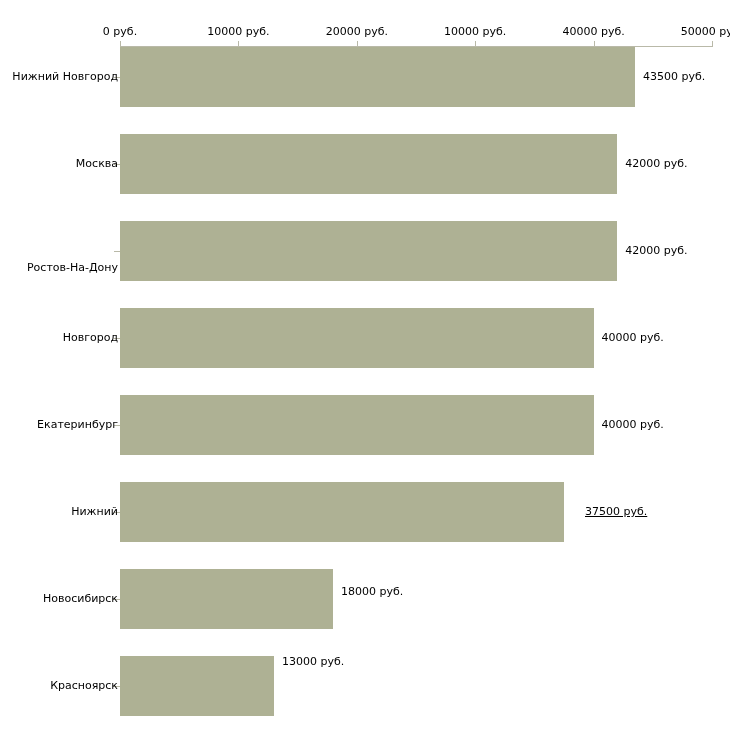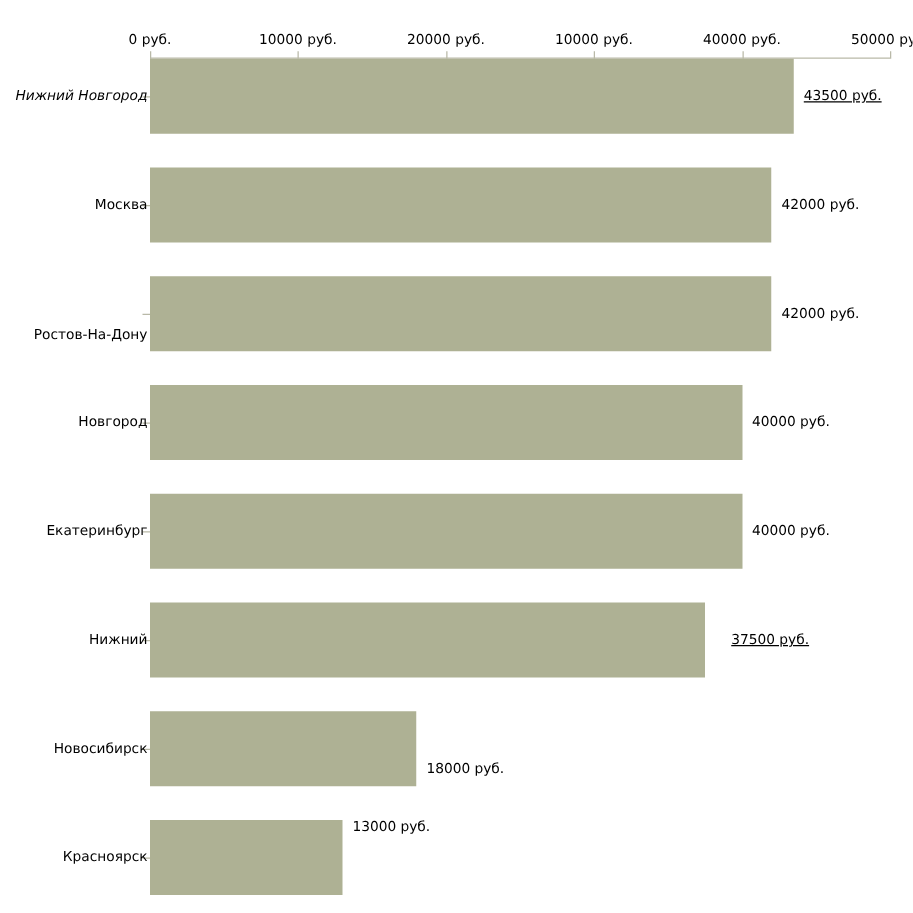--- a/index.html
+++ b/index.html
@@ -98,39 +98,39 @@
       <div class="xtick-label" style="left: 356.8px;">20000 руб.</div>
       <div class="xtick" style="left: 475.2px;"></div>
       <div class="xtick-label" style="left: 475.2px;">10000 руб.</div>
       <div class="xtick" style="left: 593.6px;"></div>
       <div class="xtick-label" style="left: 593.6px;">40000 руб.</div>
       <div class="xtick" style="left: 712px;"></div>
       <div class="xtick-label" style="left: 712px;">50000 руб.</div>
     </div>
   <div id="bars">
       <div class="bar" style="top: 31px; width: 515.04px; height: 60px; background: rgb(174, 177, 148);"></div>
-      <div class="bar-value" style="left: 643.04px; top: 61px; text-decoration: underline;">43500 руб.</div>
+      <div class="bar-value" style="left: 643.04px; top: 61px;">43500 руб.</div>
       <div class="bar" style="top: 118px; width: 497.28px; height: 60px; background: rgb(174, 177, 148);"></div>
       <div class="bar-value" style="left: 625.28px; top: 148px;">42000 руб.</div>
       <div class="bar" style="top: 205px; width: 497.28px; height: 60px; background: rgb(174, 177, 148);"></div>
       <div class="bar-value" style="left: 625.28px; top: 235px;">42000 руб.</div>
       <div class="bar" style="top: 292px; width: 473.6px; height: 60px; background: rgb(174, 177, 148);"></div>
       <div class="bar-value" style="left: 601.6px; top: 322px;">40000 руб.</div>
       <div class="bar" style="top: 379px; width: 473.6px; height: 60px; background: rgb(174, 177, 148);"></div>
       <div class="bar-value" style="left: 601.6px; top: 409px;">40000 руб.</div>
       <div class="bar" style="top: 466px; width: 444px; height: 60px; background: rgb(174, 177, 148);"></div>
       <div class="bar-value" style="left: 585px; top: 496px; text-decoration: underline;">37500 руб.</div>
       <div class="bar" style="top: 553px; width: 213.12px; height: 60px; background: rgb(174, 177, 148);"></div>
-      <div class="bar-value" style="left: 341.12px; top: 599px;">18000 руб.</div>
+      <div class="bar-value" style="left: 341.12px; top: 576px;">18000 руб.</div>
       <div class="bar" style="top: 640px; width: 153.92px; height: 60px; background: rgb(174, 177, 148);"></div>
       <div class="bar-value" style="left: 281.92px; top: 646px;">13000 руб.</div>
     </div>
   <div id="cats">
       <div class="cat-tick" style="top: 61px;"></div>
-      <div class="cat-label" style="top: 61px; font-style: italic;">Нижний Новгород</div>
+      <div class="cat-label" style="top: 61px;">Нижний Новгород</div>
       <div class="cat-tick" style="top: 148px;"></div>
       <div class="cat-label" style="top: 148px;">Москва</div>
       <div class="cat-tick" style="top: 235px;"></div>
       <div class="cat-label" style="top: 252px;">Ростов-На-Дону</div>
       <div class="cat-tick" style="top: 322px;"></div>
       <div class="cat-label" style="top: 322px;">Новгород</div>
       <div class="cat-tick" style="top: 409px;"></div>
       <div class="cat-label" style="top: 409px;">Екатеринбург</div>
       <div class="cat-tick" style="top: 496px;"></div>
       <div class="cat-label" style="top: 496px;">Нижний</div>

